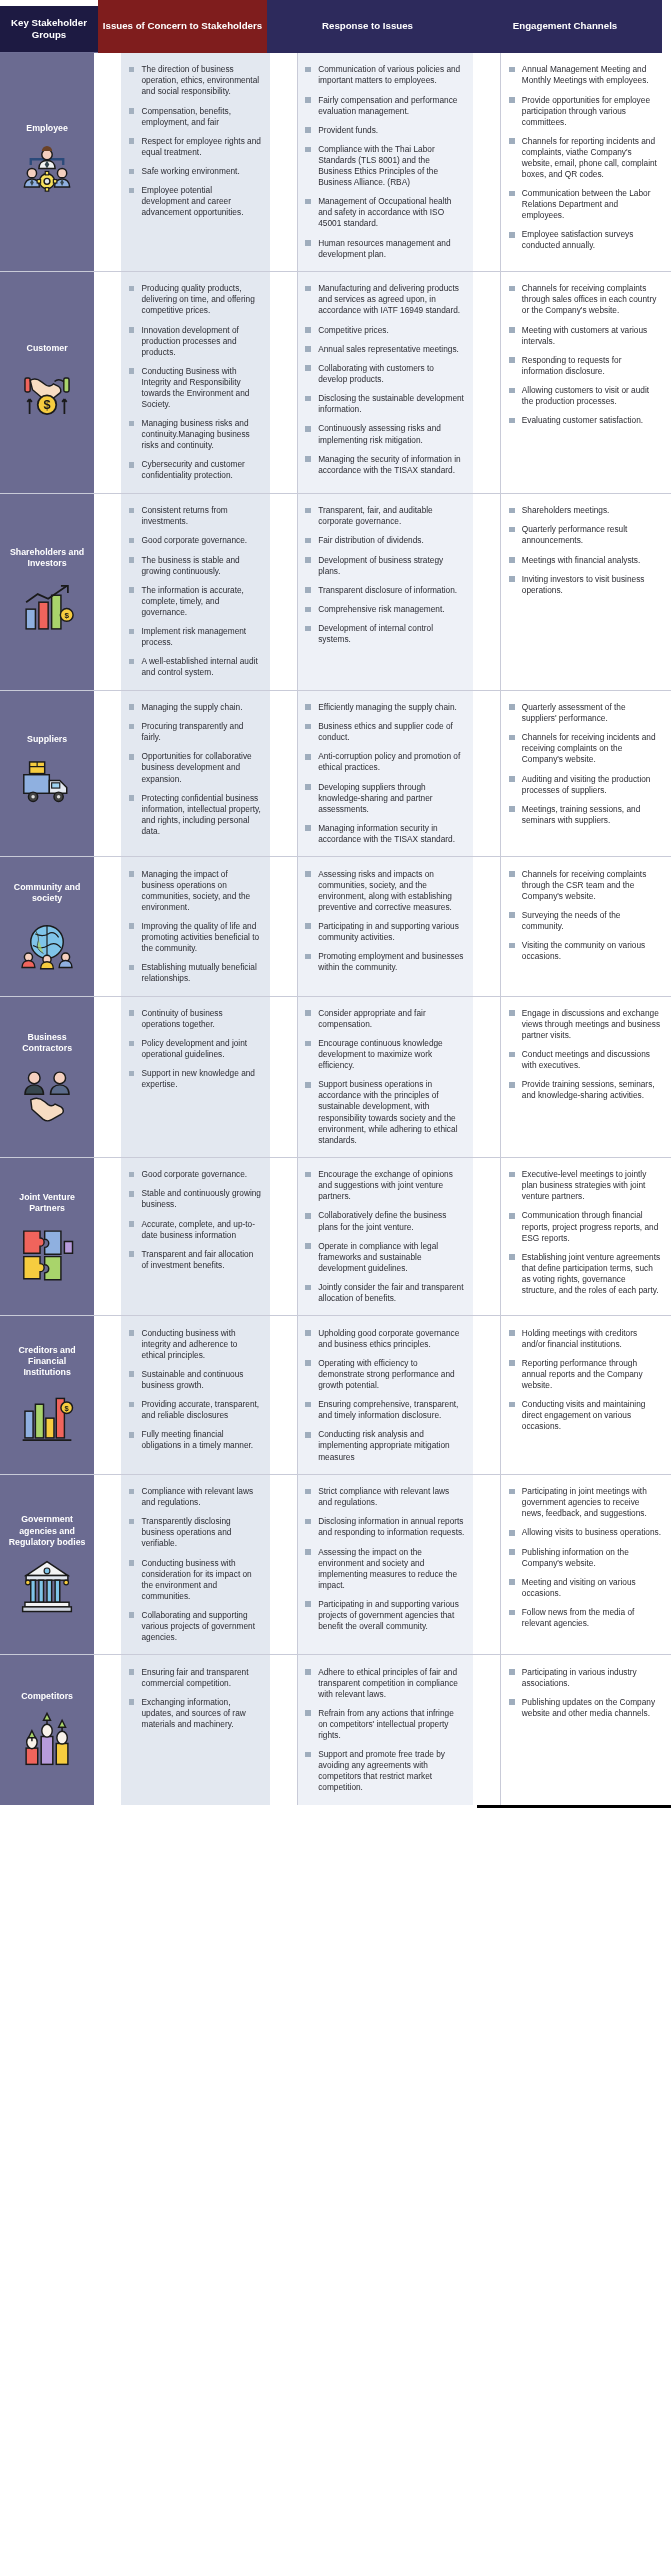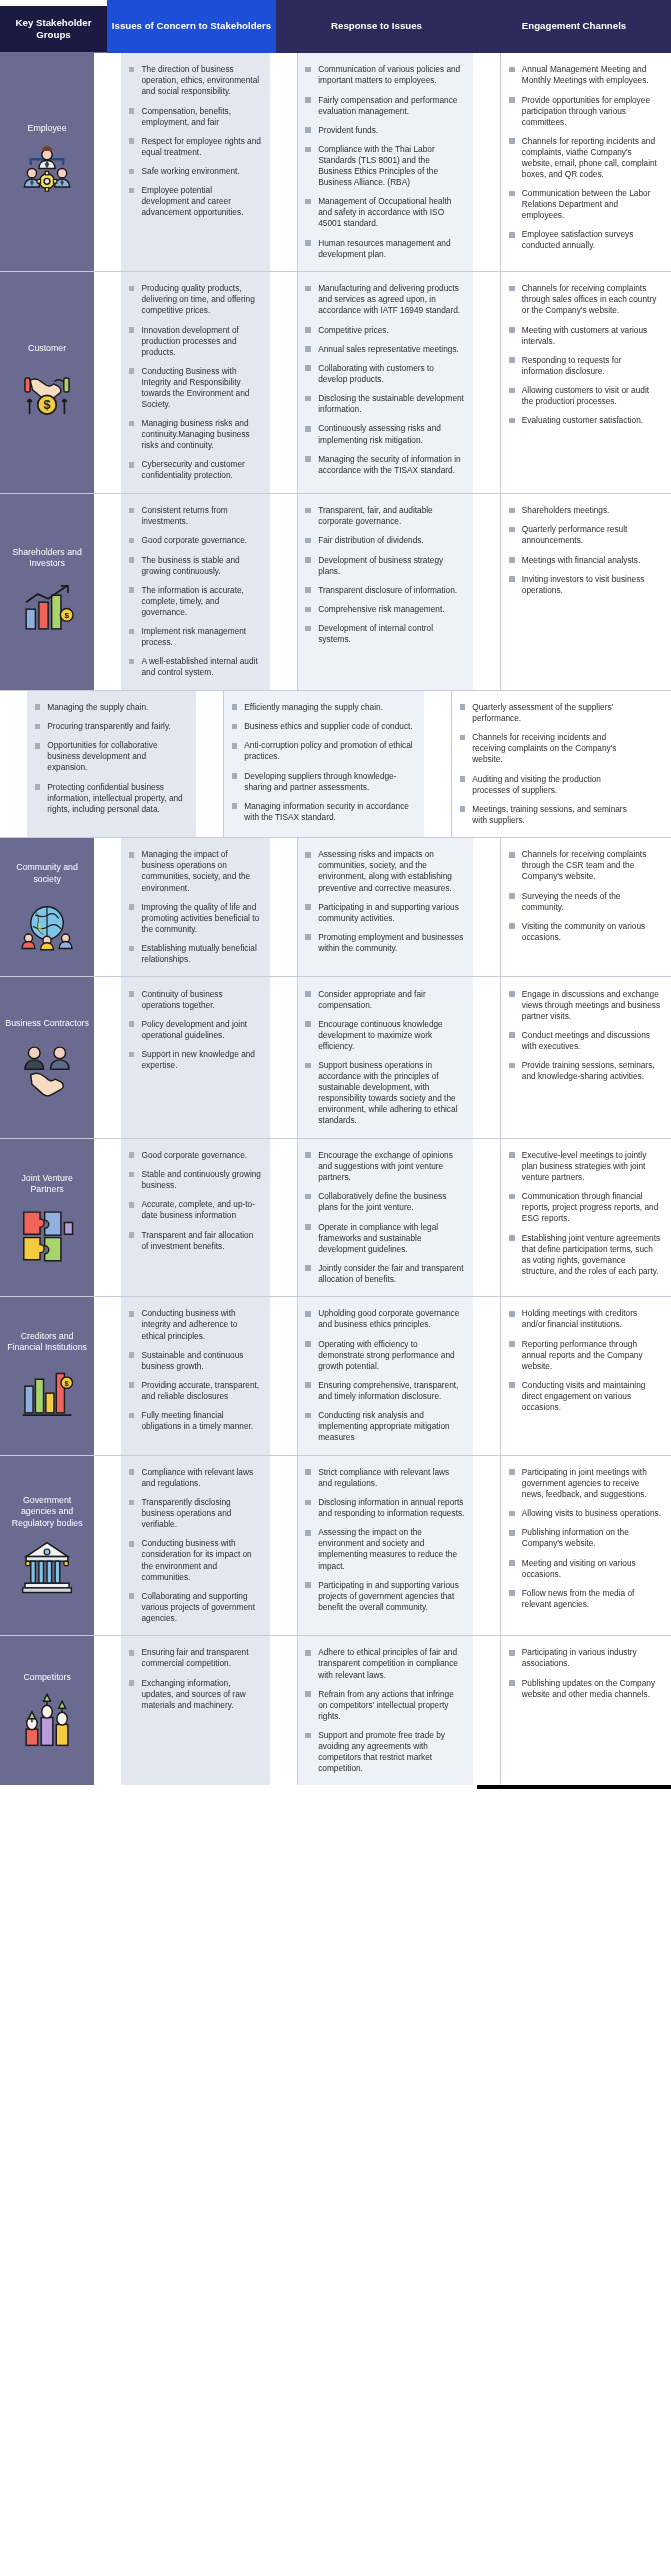--- a/index.html
+++ b/index.html
@@ -22,22 +22,22 @@
     color: #ffffff;
     font-weight: bold;
     font-size: 9.7px;
     line-height: 1.28;
     display: flex;
     align-items: center;
     justify-content: center;
     text-align: center;
     padding: 2.5px 3.8px;
   }
-  .th-0 { width: 107px; background: #1d1a42; border-bottom: 1.3px solid #6f6f96; margin-top: 6px; }
-  .th-1 { width: 169px; background: #1d4ed8; }
+  .th-0 { width: 98px; background: #1d1a42; border-bottom: 1.3px solid #6f6f96; margin-top: 6px; }
+  .th-1 { width: 169px; background: #7f1d1d; }
   .th-2 { width: 201px; background: #2d2a5c; }
   .th-3 { width: 194px; background: #2d2a5c; }
 
   
   .trow {
     display: flex;
     align-items: stretch;
     border-bottom: 0.6px solid #c9cbd8;
   }
   .trow:last-child { border-bottom: none; }
@@ -49,21 +49,21 @@
     display: flex;
     flex-direction: column;
     align-items: center;
     justify-content: center;
     gap: 8.8px;
     padding: 8.8px 5px;
     text-align: center;
   }
   .group-label {
     font-size: 8.8px;
-    font-weight: normal;
+    font-weight: bold;
     line-height: 1.3;
   }
   .group-icon { width: 58px; height: 58px; }
 
   .cell {
     padding: 11.3px 8.8px 11.3px 6.3px;
     font-size: 8.3px;
     line-height: 1.33;
     color: #2c2c33;
     margin-left: 27px;
@@ -247,20 +247,34 @@
           <ul class="blist">
             <li>Shareholders meetings.</li>
             <li>Quarterly performance result announcements.</li>
             <li>Meetings with financial analysts.</li>
             <li>Inviting investors to visit business operations.</li>
           </ul>
         </div>
   </div>
 
   <div class="trow">
+    <div class="cell-group">
+      <div class="group-label">Suppliers</div>
+      <div class="group-icon"><svg viewBox="0 0 100 100" width="58" height="58">
+    <rect x="10" y="34" width="44" height="32" fill="#8fb0e0" stroke="#1a1a1a" stroke-width="2.5"></rect>
+    <path d="M54 44 h18 l12 12 v10 H54z" fill="#e3e8f0" stroke="#1a1a1a" stroke-width="2.5"></path>
+    <rect x="58" y="48" width="14" height="9" fill="#9fd3f0" stroke="#1a1a1a" stroke-width="2"></rect>
+    <circle cx="26" cy="72" r="8" fill="#444" stroke="#1a1a1a" stroke-width="2.5"></circle>
+    <circle cx="26" cy="72" r="3" fill="#ddd"></circle>
+    <circle cx="70" cy="72" r="8" fill="#444" stroke="#1a1a1a" stroke-width="2.5"></circle>
+    <circle cx="70" cy="72" r="3" fill="#ddd"></circle>
+    <rect x="20" y="12" width="26" height="20" fill="#f6cc3f" stroke="#1a1a1a" stroke-width="2.5"></rect>
+    <path d="M20 20 h26 M33 12 v8" stroke="#1a1a1a" stroke-width="2"></path>
+  </svg></div>
+    </div>
     <div class="cell cell-issues">
           <ul class="blist">
             <li>Managing the supply chain.</li>
             <li>Procuring transparently and fairly.</li>
             <li>Opportunities for collaborative business development and expansion.</li>
             <li>Protecting confidential business information, intellectual property, and rights, including personal data.</li>
           </ul>
         </div>
     <div class="cell cell-response">
           <ul class="blist">

